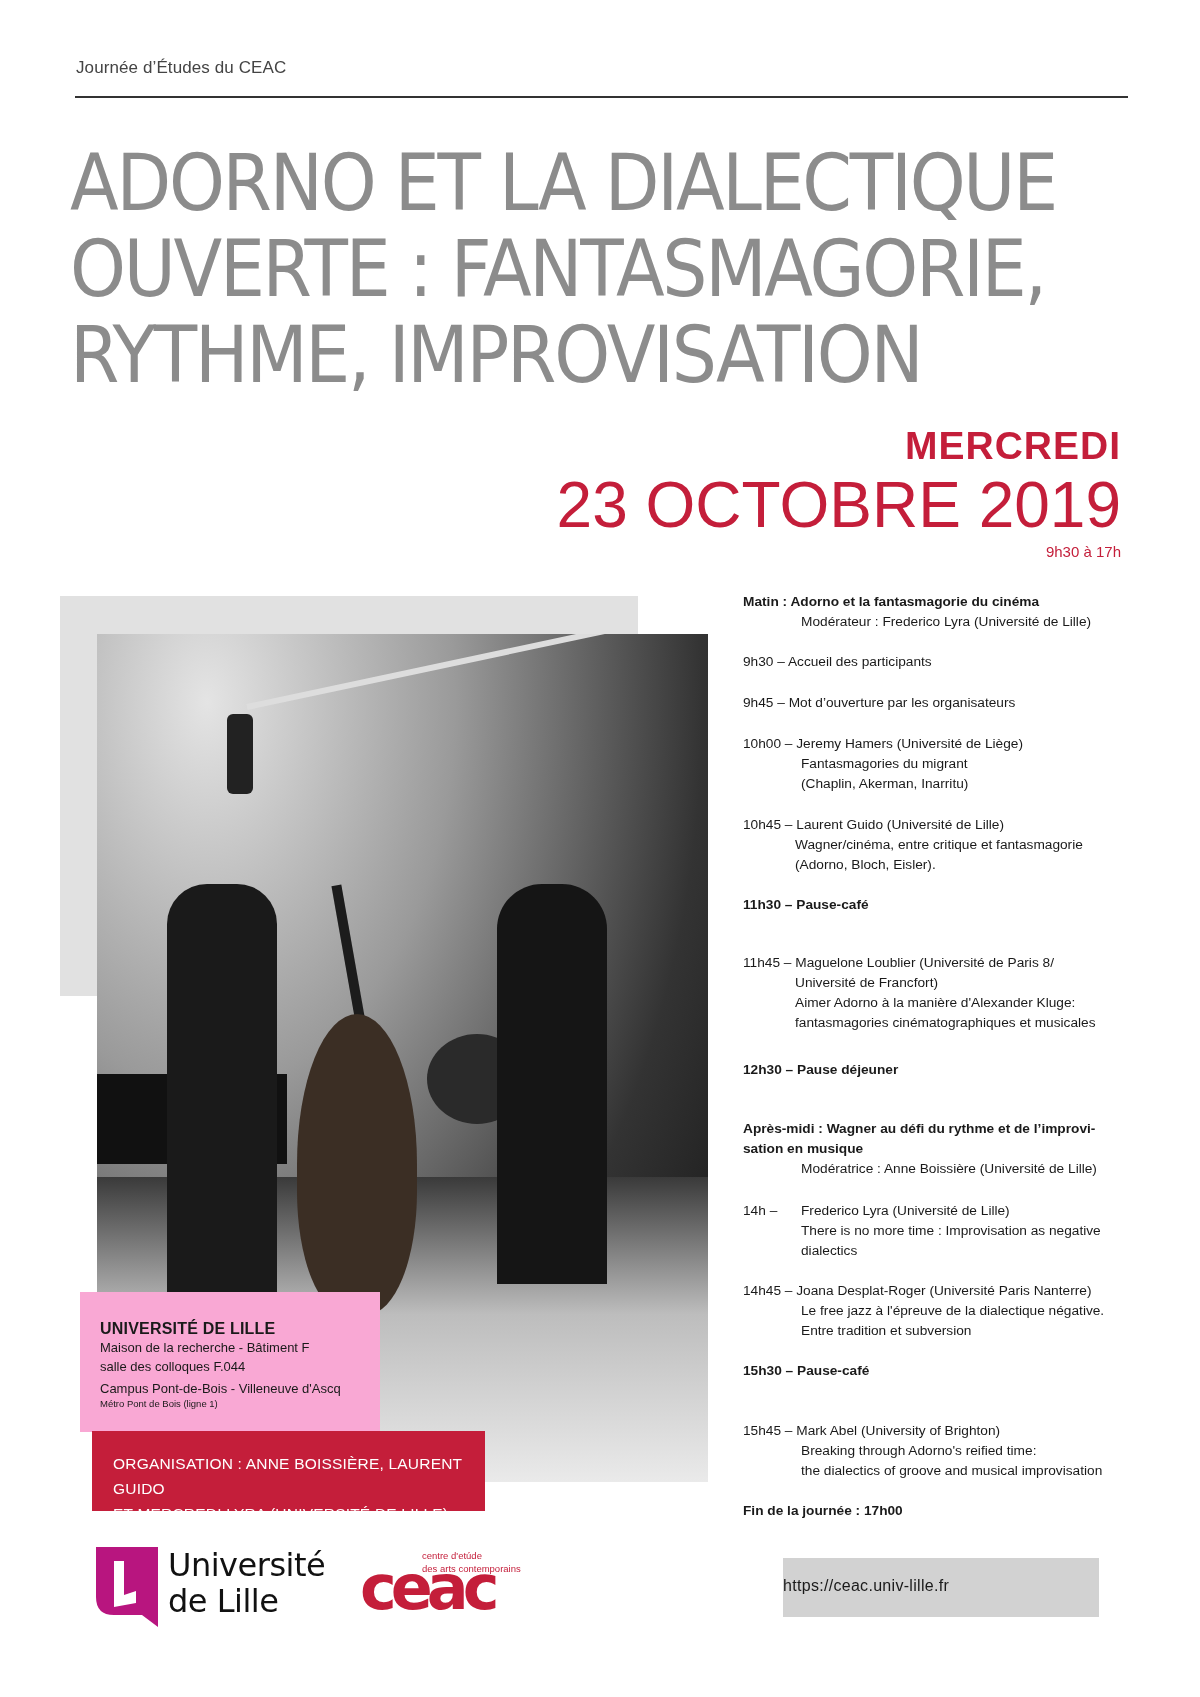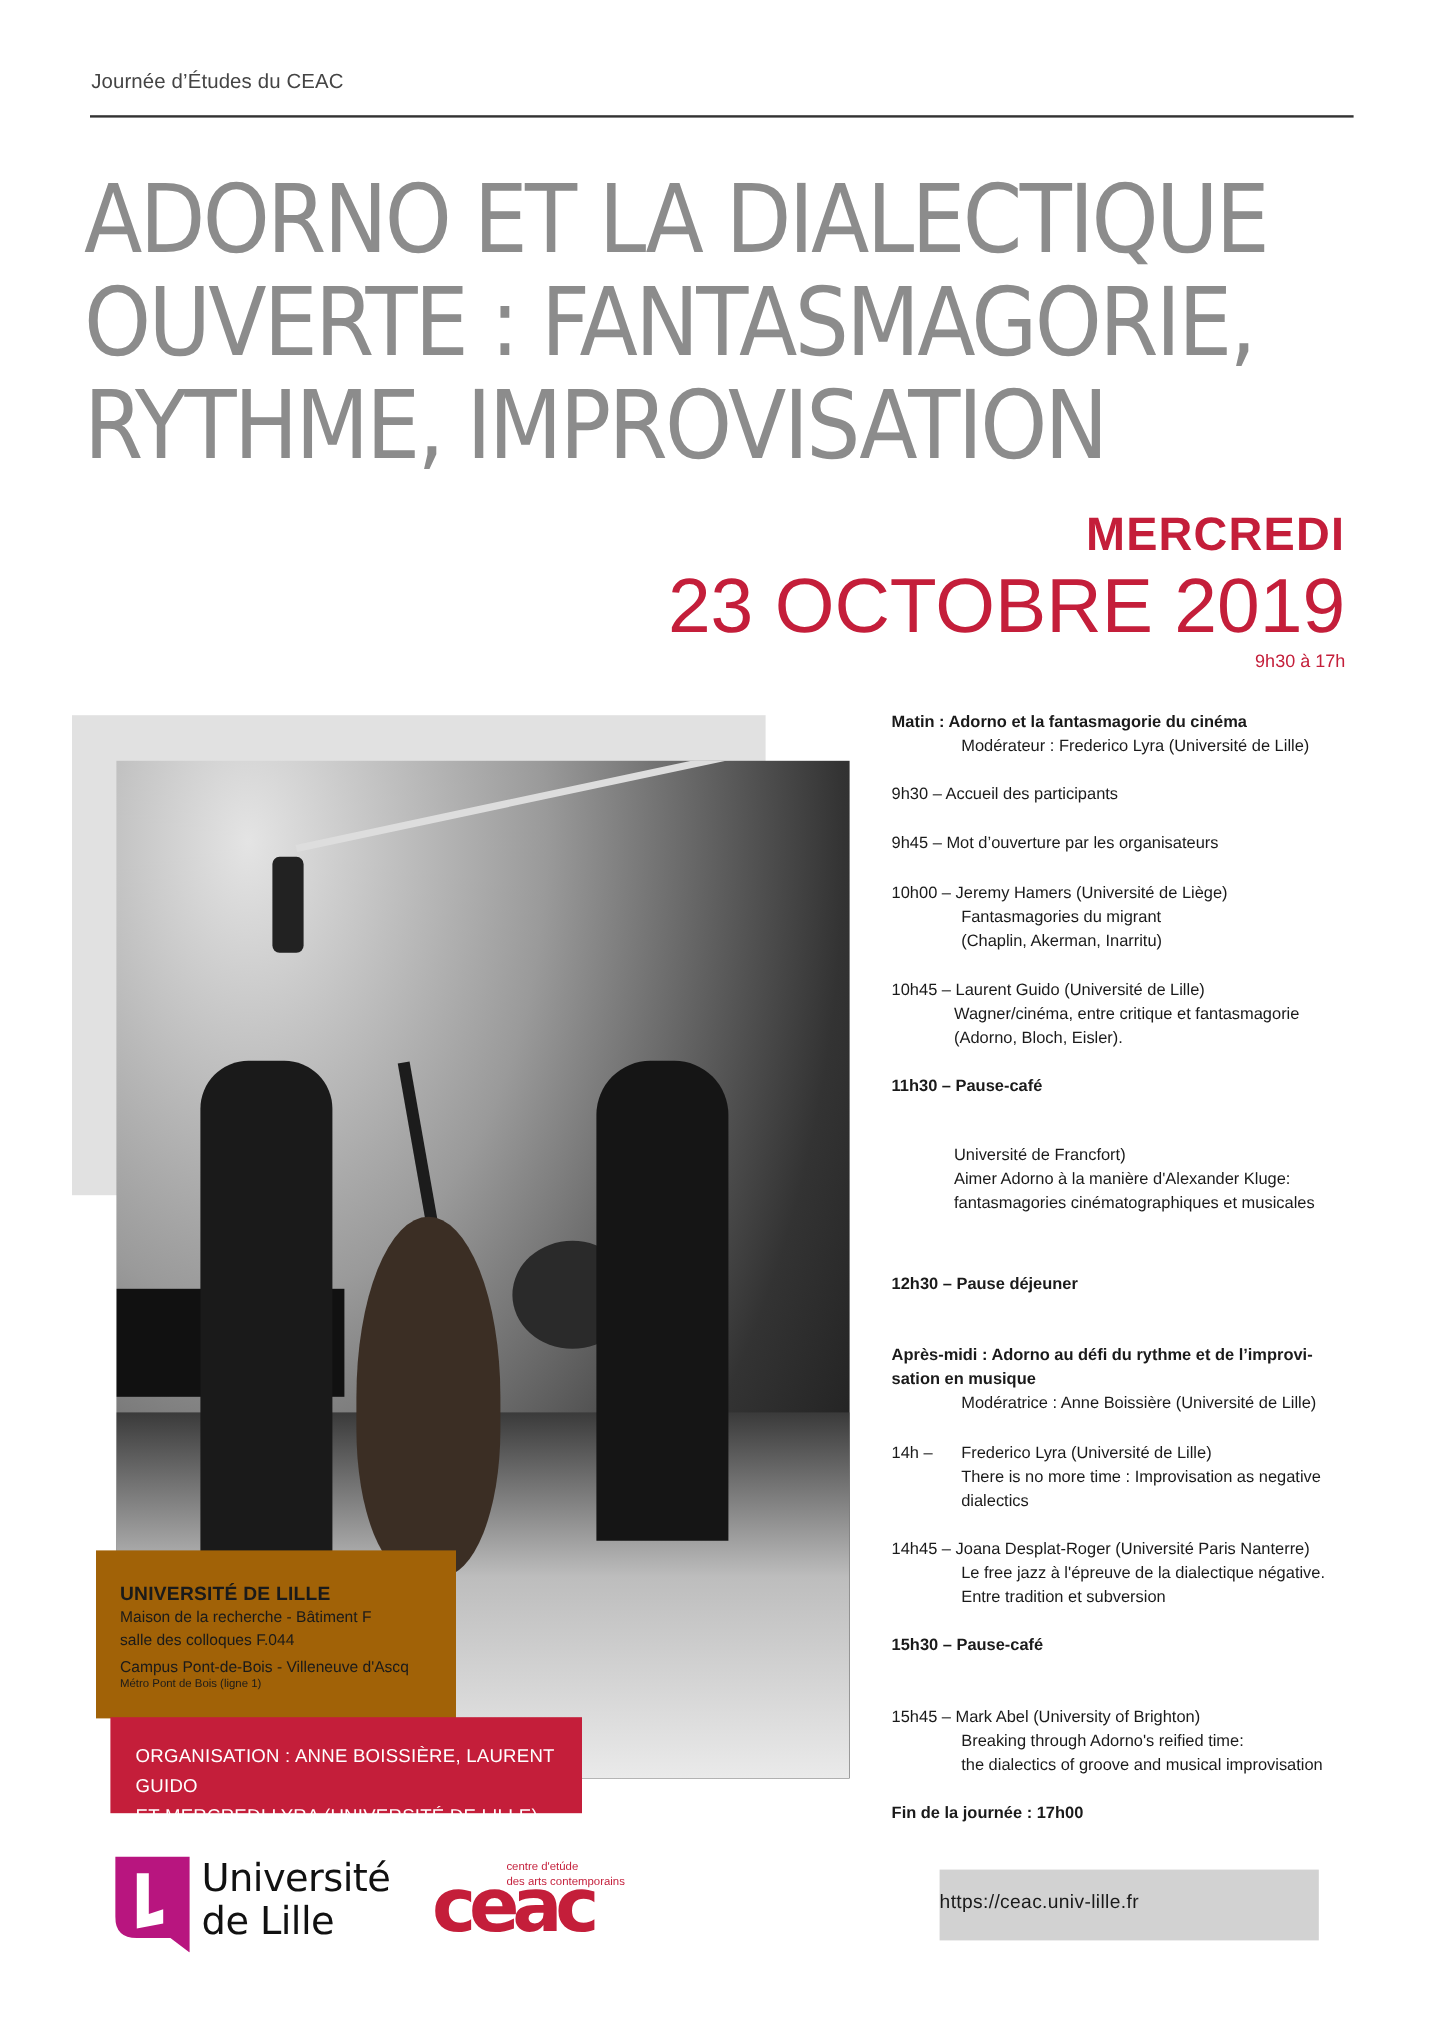--- a/index.html
+++ b/index.html
@@ -20,21 +20,21 @@
   #photo .floor { position:absolute; left:0; bottom:0; width:100%; height:36%;
            background:linear-gradient(180deg,#3a3a3a 0%, #bdbdbd 45%, #eaeaea 100%); }
   #photo .boom { position:absolute; left:150px; top:70px; width:480px; height:6px; background:#ddd; transform:rotate(-12deg); transform-origin:left center; }
   #photo .mic { position:absolute; left:130px; top:80px; width:26px; height:80px; background:#222; border-radius:6px; }
   #photo .bass { position:absolute; left:200px; top:380px; width:120px; height:300px; background:#3b2e24; border-radius:55% 55% 45% 45%; }
   #photo .neck { position:absolute; left:250px; top:250px; width:10px; height:180px; background:#1c1c1c; transform:rotate(-10deg); }
   #photo .p1 { position:absolute; left:70px; top:250px; width:110px; height:420px; background:#1a1a1a; border-radius:40px 40px 0 0; }
   #photo .p2 { position:absolute; left:400px; top:250px; width:110px; height:400px; background:#151515; border-radius:45px 45px 0 0; }
   #photo .drum { position:absolute; left:330px; top:400px; width:100px; height:90px; background:#2a2a2a; border-radius:50%; }
   #photo .piano { position:absolute; left:0; top:440px; width:190px; height:90px; background:#111; }
-  #info-box { left:80px; top:1292px; width:300px; height:140px; background:#a16207; }
+  #info-box { left:80px; top:1292px; width:300px; height:140px; background:#f9a8d4; }
   #info-box .inner { position:absolute; left:20px; top:28px; }
   .info-title { font-size:16px; font-weight:bold; color:#1a1a1a; letter-spacing:0.2px; }
   .info-line { font-size:13px; line-height:19px; color:#1a1a1a; }
   .info-small { font-size:9.5px; color:#1a1a1a; }
   #org-band { left:52px; top:1431px; width:393px; height:80px; background:#c41e3a;margin-left:40px; }
   #org-band .inner { position:absolute; left:21px; top:20px; color:#fff; font-size:15.5px; line-height:25px; letter-spacing:0.2px; }
   #program { left:743px; top:592px; width:440px; font-size:13.7px; color:#1a1a1a; }
   .pg { position:absolute; left:0; width:440px; line-height:20px; white-space:nowrap; }
   .pg .b { font-weight:bold; }
   .pg .ind { padding-left:58px; display:block; }
@@ -109,30 +109,31 @@
   </div>
   <div class="pg" style="top:223px">
     <span style="display:block">10h45 – Laurent Guido (Université de Lille)</span>
     <span class="ind2">Wagner/cinéma, entre critique et fantasmagorie</span>
     <span class="ind2">(Adorno, Bloch, Eisler).</span>
   </div>
   <div class="pg" style="top:303px">
     <span class="b">11h30 – Pause-café</span>
   </div>
   <div class="pg" style="top:361px">
+    <span style="display:block">11h45 – Maguelone Loublier (Université de Paris 8/</span>
     <span class="ind2">Université de Francfort)</span>
     <span class="ind2">Aimer Adorno à la manière d'Alexander Kluge:</span>
     <span class="ind2">fantasmagories cinématographiques et musicales</span>
   </div>
   <div class="pg" style="top:468px">
     <span class="b">12h30 – Pause déjeuner</span>
   </div>
 
   <div class="pg" style="top:527px">
-    <span class="b" style="display:block">Après-midi : Adorno au défi du rythme et de l’improvi-</span>
+    <span class="b" style="display:block">Après-midi : Wagner au défi du rythme et de l’improvi-</span>
     <span class="b" style="display:block">sation en musique</span>
     <span class="ind">Modératrice : Anne Boissière (Université de Lille)</span>
   </div>
 
   <div class="pg" style="top:609px">
     <span style="display:inline-block;width:58px">14h –</span><span>Frederico Lyra (Université de Lille)</span>
     <span class="ind">There is no more time : Improvisation as negative</span>
     <span class="ind">dialectics</span>
   </div>
   <div class="pg" style="top:689px">

